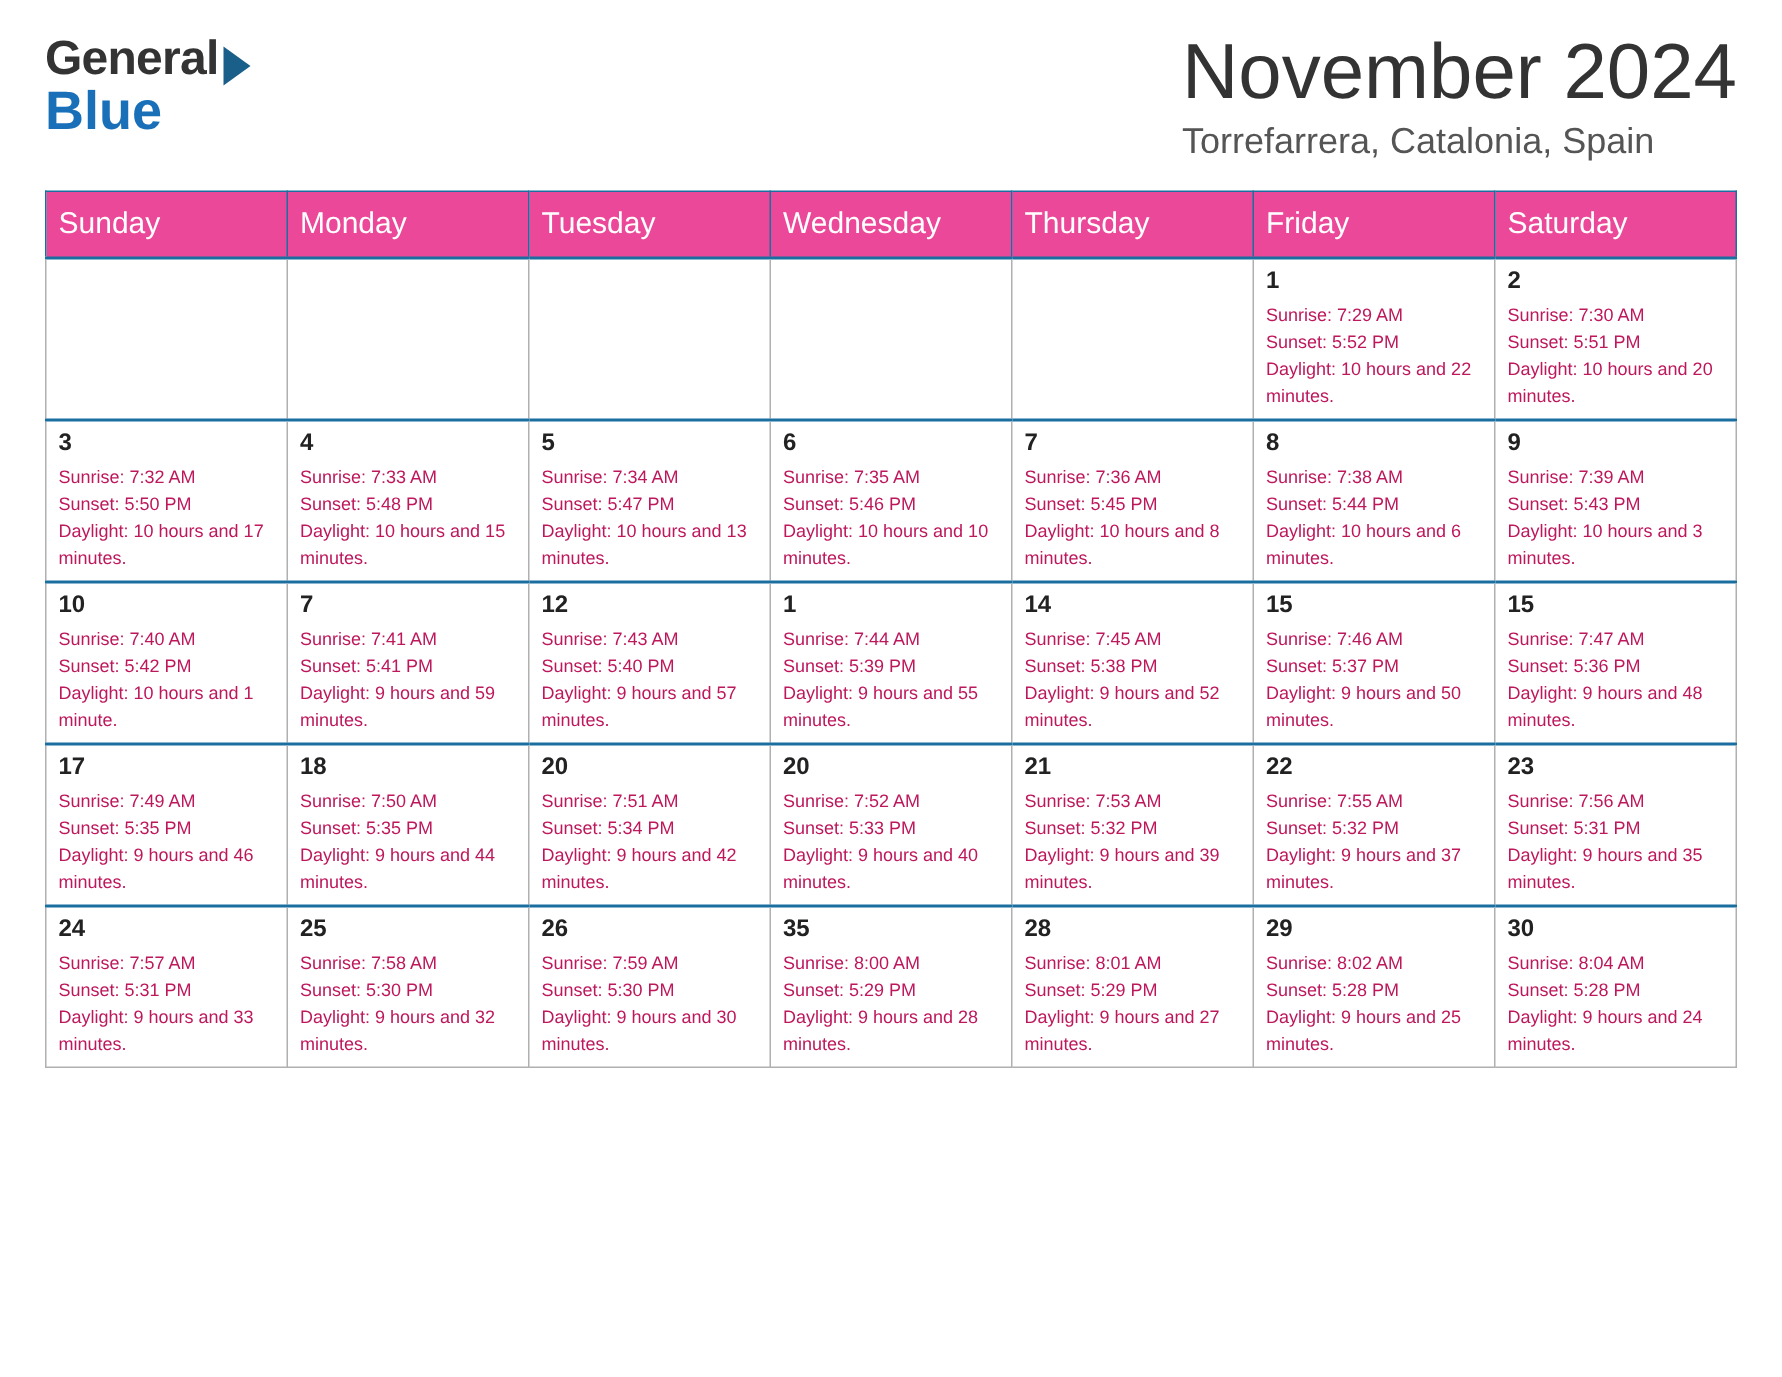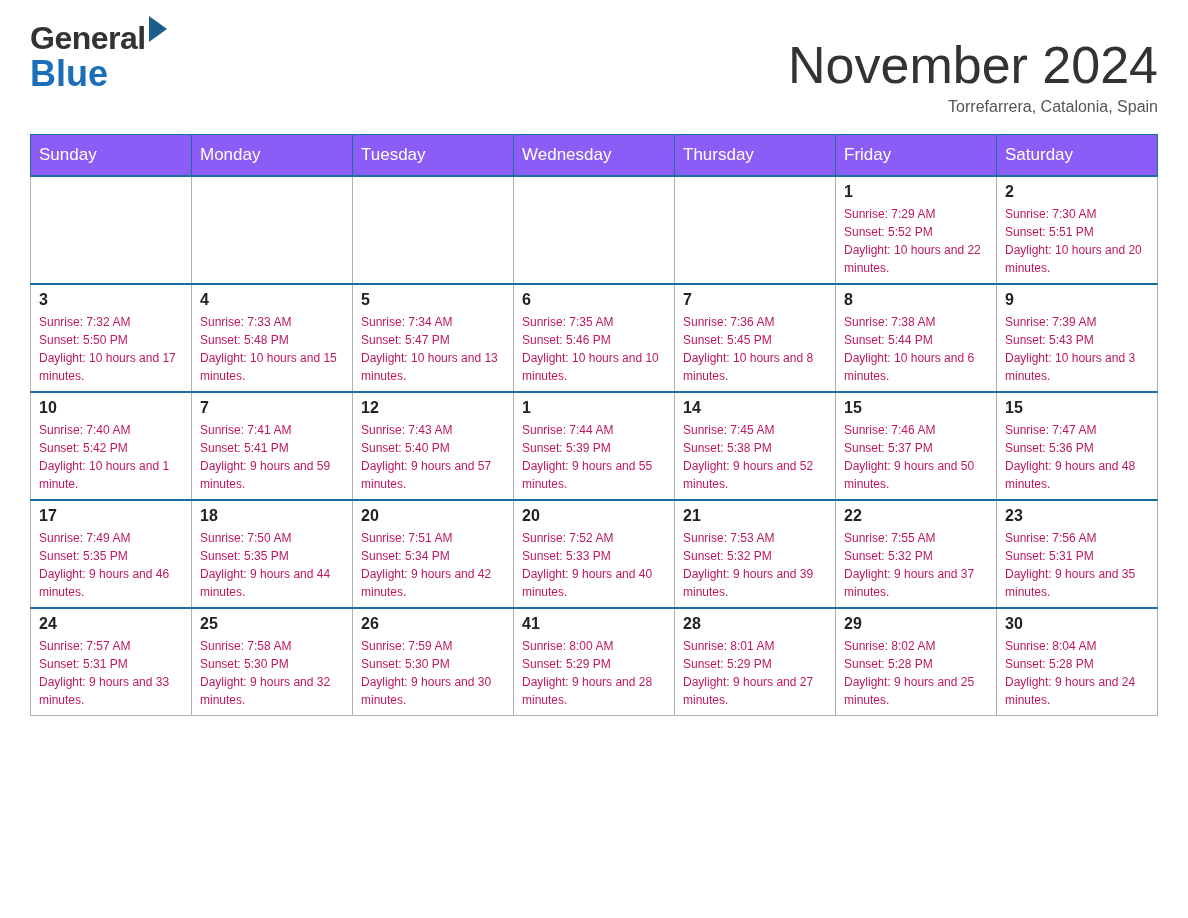--- a/index.html
+++ b/index.html
@@ -10,44 +10,42 @@
       width: 1188px;
       min-height: 918px;
     }
     .header {
       display: flex;
       justify-content: space-between;
       align-items: flex-start;
       margin-bottom: 18px;
     }
     .title-section {
-      text-align: right;
-      margin-top: 17px;
     }
     .month-title {
       font-size: 52px;
       font-weight: normal;
       color: #333;
       line-height: 1.1;
     }
     .location {
-      font-size: 16px;
+      font-size: 24px;
       color: #555;
       margin-top: 4px;
     }
     .calendar {
       width: 100%;
       border-collapse: collapse;
       border: 1px solid #a0a0a0;
     }
     .calendar th {
-      background-color: #8b5cf6;
+      background-color: #ec4899;
       color: #fff;
       padding: 10px 8px;
-      font-size: 17px;
+      font-size: 20px;
       font-weight: normal;
       text-align: left;
       border: 1px solid #1a6fa0;
     }
     .calendar td {
       border: 1px solid #b0b0b0;
       vertical-align: top;
       padding: 6px 8px;
       width: 14.28%;
       background: #fff;
@@ -69,21 +67,21 @@
     }
     .empty-cell {
       background: #f9f9f9;
     }
     .logo-block {
       display: flex;
       flex-direction: column;
     }
     .logo-line1 {
       display: flex;
-      align-items: flex-start;
+      align-items: flex-end;
     }
     .general-text {
       font-size: 32px;
       font-weight: bold;
       color: #333;
       letter-spacing: -0.5px;
     }
     .arrow-right {
       width: 0;
       height: 0;
@@ -246,21 +244,21 @@
         </td>
         <td>
           <div class="day-number">25</div>
           <div class="day-info">Sunrise: 7:58 AM<br>Sunset: 5:30 PM<br>Daylight: 9 hours and 32 minutes.</div>
         </td>
         <td>
           <div class="day-number">26</div>
           <div class="day-info">Sunrise: 7:59 AM<br>Sunset: 5:30 PM<br>Daylight: 9 hours and 30 minutes.</div>
         </td>
         <td>
-          <div class="day-number">41</div>
+          <div class="day-number">35</div>
           <div class="day-info">Sunrise: 8:00 AM<br>Sunset: 5:29 PM<br>Daylight: 9 hours and 28 minutes.</div>
         </td>
         <td>
           <div class="day-number">28</div>
           <div class="day-info">Sunrise: 8:01 AM<br>Sunset: 5:29 PM<br>Daylight: 9 hours and 27 minutes.</div>
         </td>
         <td>
           <div class="day-number">29</div>
           <div class="day-info">Sunrise: 8:02 AM<br>Sunset: 5:28 PM<br>Daylight: 9 hours and 25 minutes.</div>
         </td>

